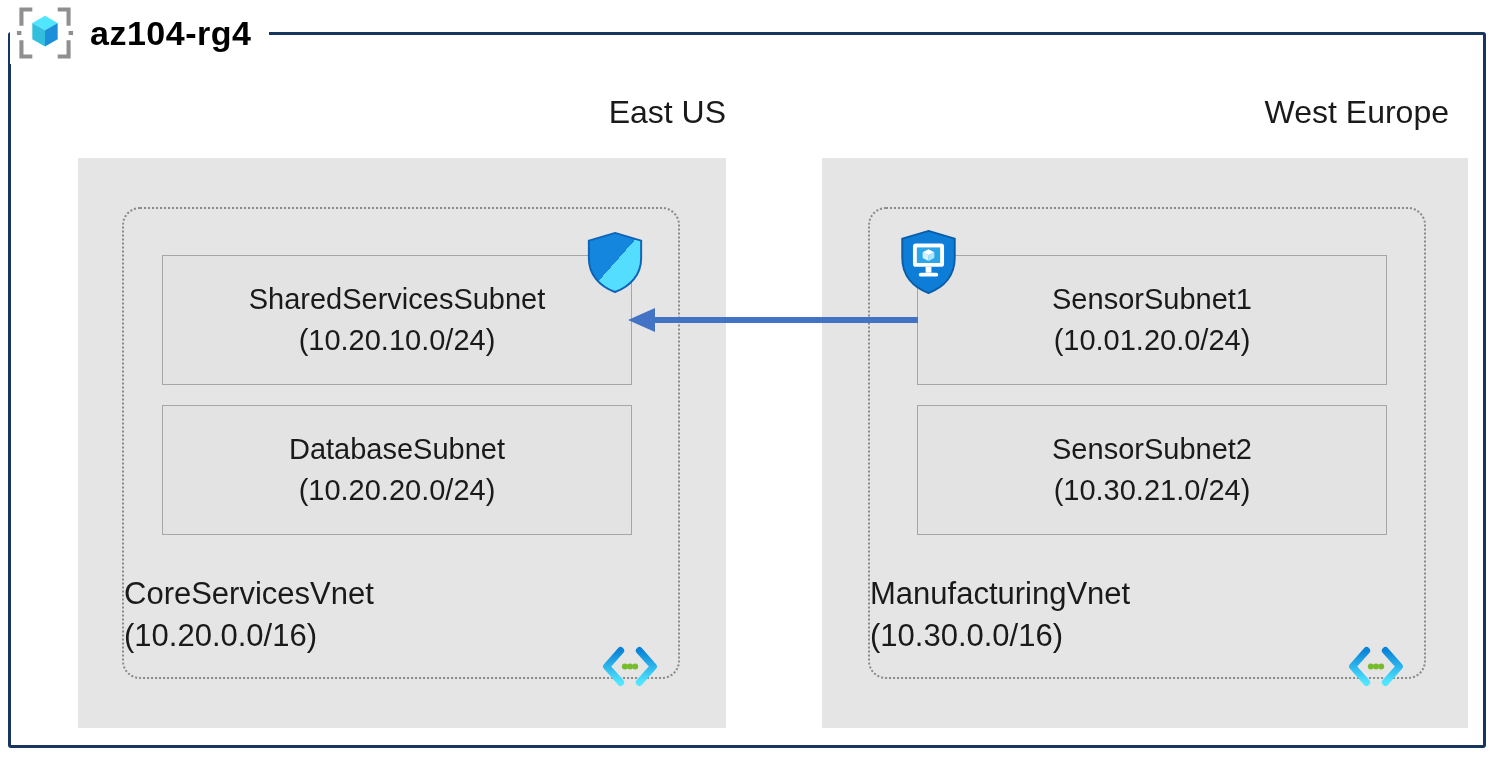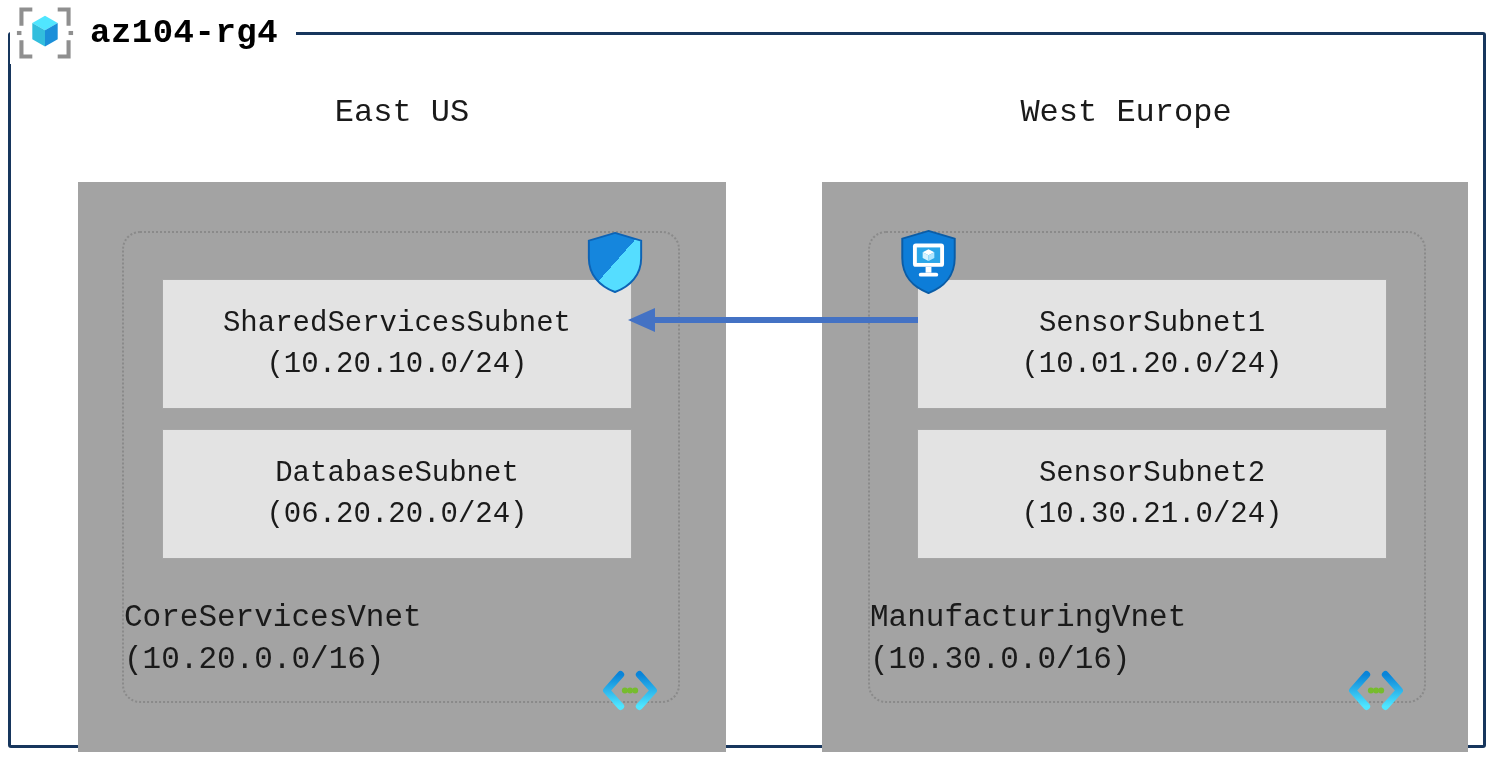--- a/index.html
+++ b/index.html
@@ -1,33 +1,33 @@
 <!DOCTYPE html>
 <html><head>
 <meta charset="utf-8">
 <style>
   html,body{margin:0;padding:0;background:#ffffff;}
   .canvas{
     position:relative;width:1496px;height:758px;background:#ffffff;
-    font-family:Liberation Mono, monospace;color:#1a1a1a;overflow:hidden;
+    font-family:Liberation Sans, sans-serif;color:#1a1a1a;overflow:hidden;
   }
   .rg-frame{
     position:absolute;left:8px;top:32px;width:1478px;height:716px;
     border:3px solid #17365d;border-radius:3px;box-sizing:border-box;
   }
   .rg-title{
     position:absolute;left:10px;top:2px;height:62px;
     display:flex;align-items:center;gap:16px;
     background:#ffffff;padding:0 18px 0 6px;z-index:5;
   }
   .rg-title .name{font-size:34px;font-weight:700;color:#000;letter-spacing:0.5px;}
-  .region-label{position:absolute;top:94px;font-size:32px;text-align:center;color:#1a1a1a;}
+  .region-label{position:absolute;top:94px;font-size:32px;text-align:right;color:#1a1a1a;}
   .region-label.east{left:78px;width:648px;}
   .region-label.west{left:803px;width:646px;}
-  .region-box{position:absolute;top:158px;height:570px;background:#a3a3a3;margin-top:24px;}
+  .region-box{position:absolute;top:158px;height:570px;background:#e5e5e5;}
   .region-box.east{left:78px;width:648px;}
   .region-box.west{left:822px;width:646px;}
   .vnet-box{
     position:absolute;top:49px;width:558px;height:472px;
     border:2.5px dotted #8a8a8a;border-radius:18px;box-sizing:border-box;
   }
   .region-box.east .vnet-box{left:44px;}
   .region-box.west .vnet-box{left:46px;}
   .subnet{
     position:absolute;width:470px;height:130px;background:#e3e3e3;
@@ -82,21 +82,21 @@
   <div class="region-label west">West Europe</div>
 
   <div class="region-box east">
     <div class="vnet-box">
       <div class="subnet first">
         <div>SharedServicesSubnet</div>
         <div>(10.20.10.0/24)</div>
       </div>
       <div class="subnet second">
         <div>DatabaseSubnet</div>
-        <div>(06.20.20.0/24)</div>
+        <div>(10.20.20.0/24)</div>
       </div>
       <div class="vnet-label">
         <div>CoreServicesVnet</div>
         <div>(10.20.0.0/16)</div>
       </div>
       <svg class="vnet-icon" width="64" height="45" viewBox="0 0 68 48">
         <defs>
           <linearGradient id="vgE" x1="0" y1="0" x2="0" y2="1">
             <stop offset="0" stop-color="#0a84d8"></stop>
             <stop offset="1" stop-color="#50e6ff"></stop>

